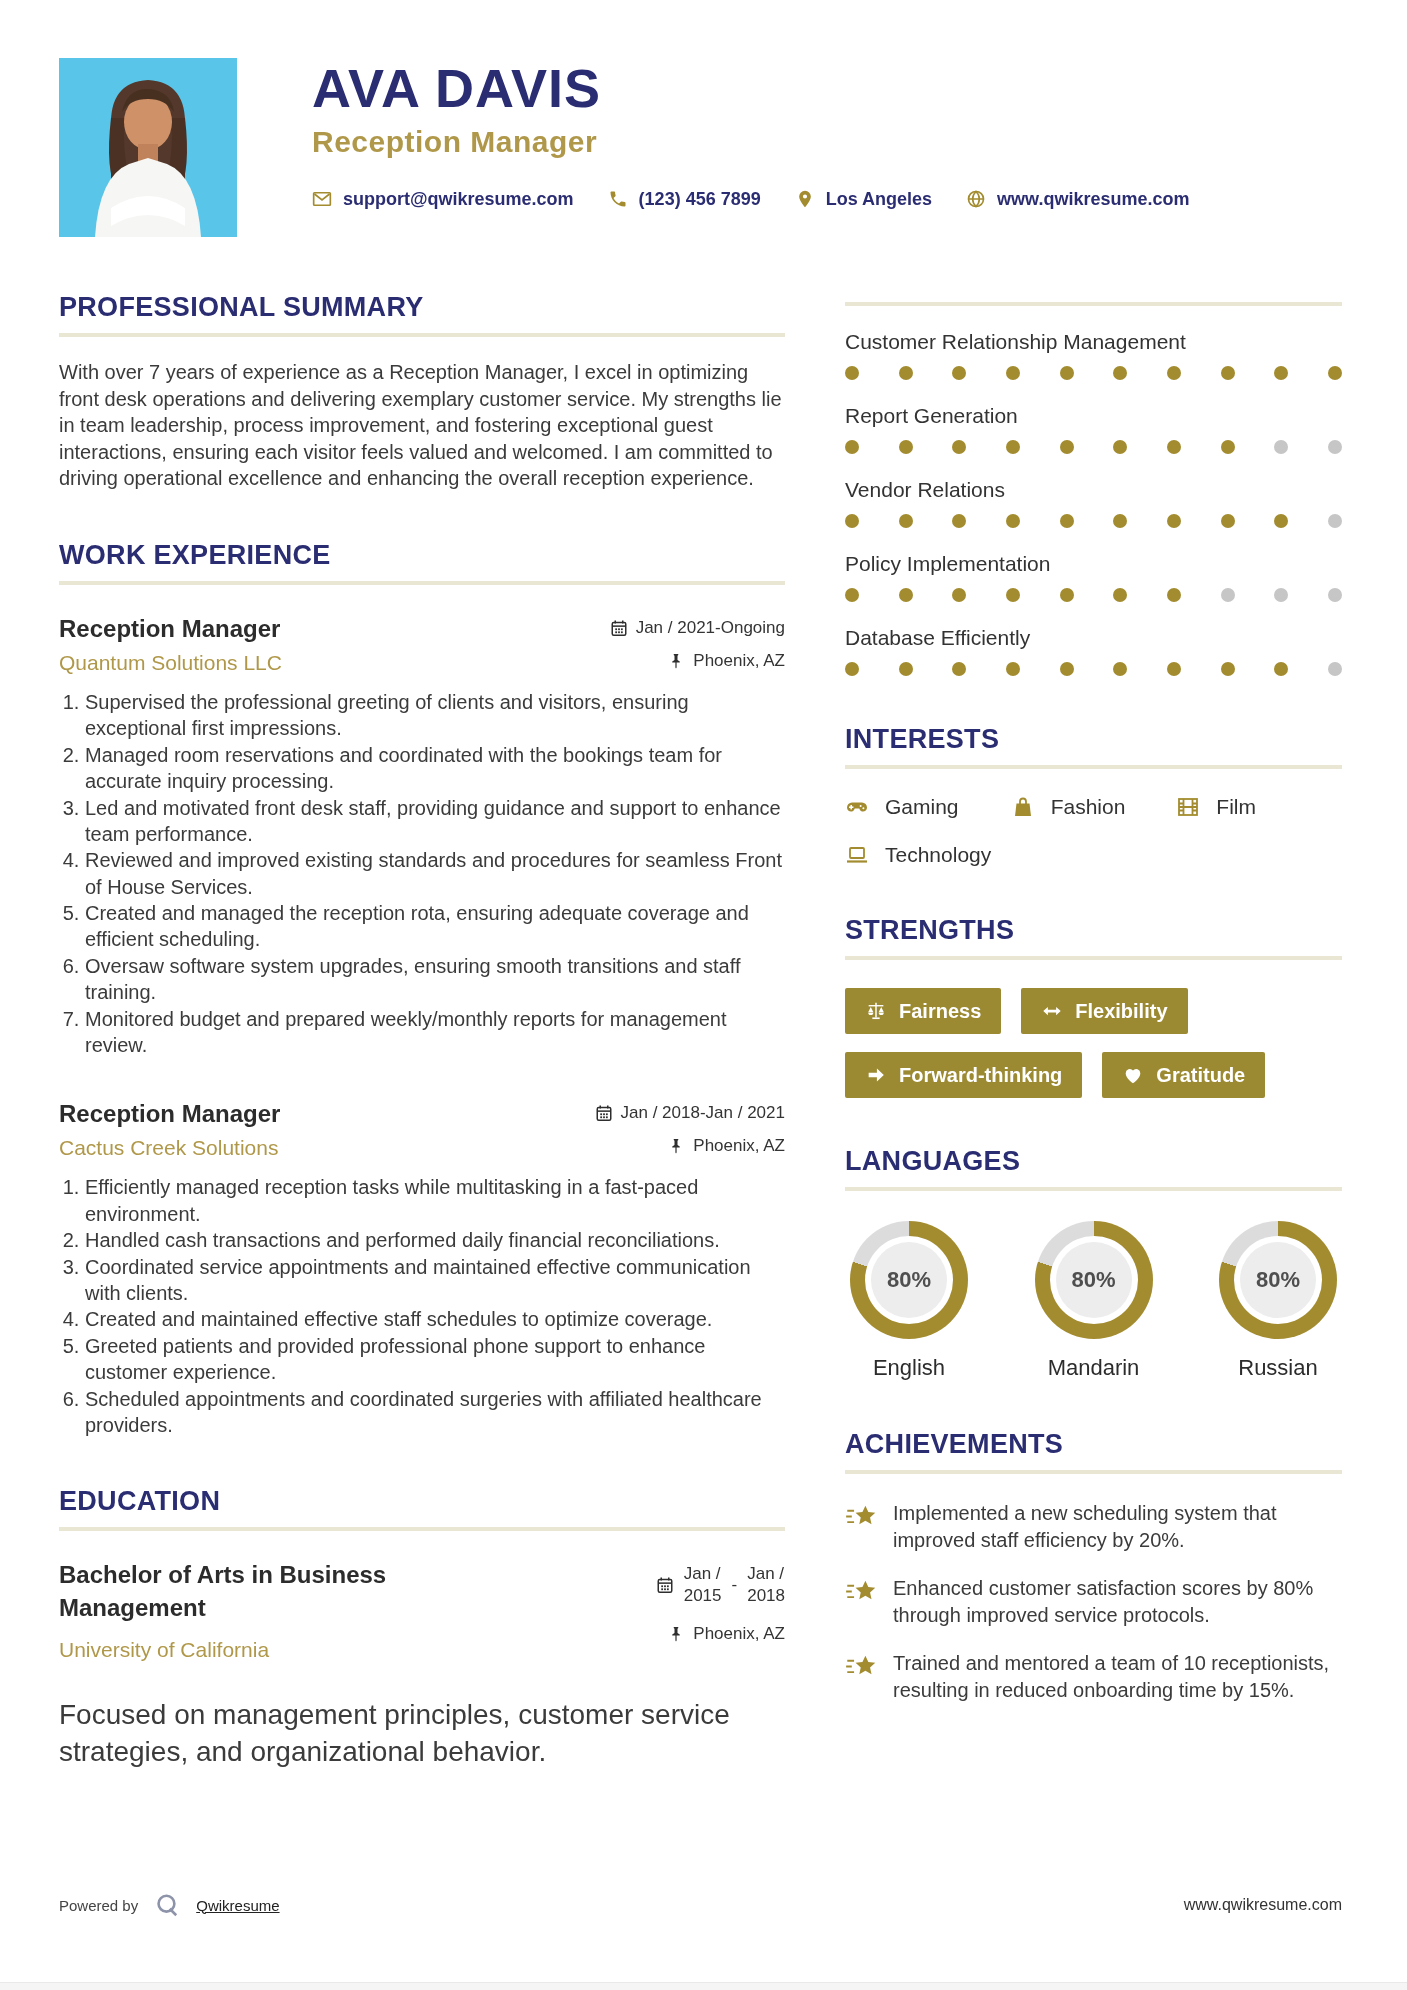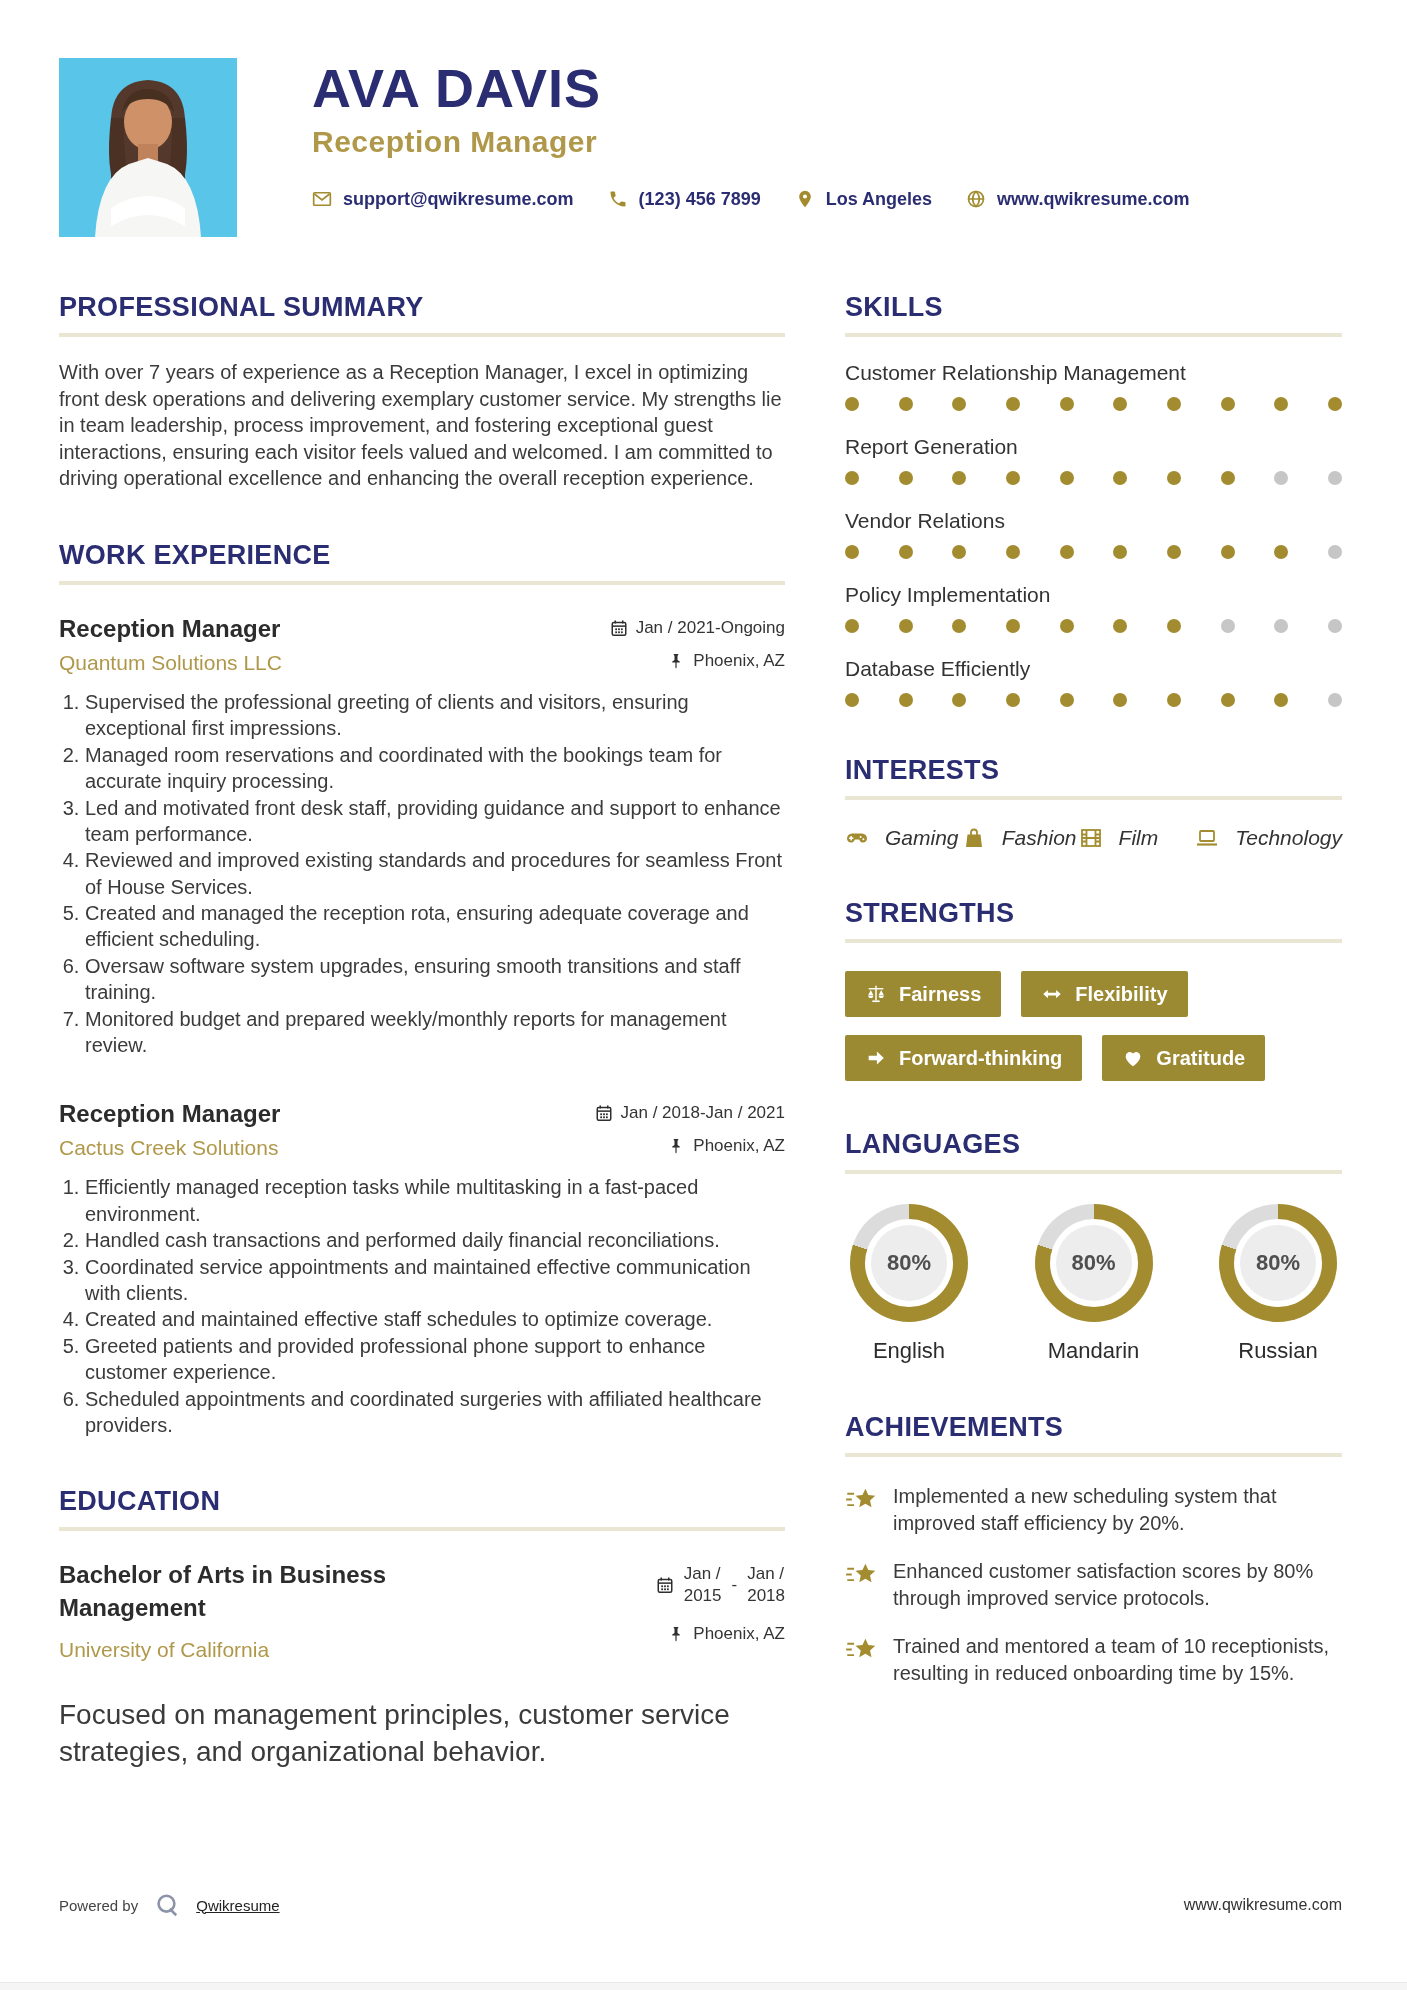--- a/index.html
+++ b/index.html
@@ -56,21 +56,21 @@
   .dcol{display:flex;flex-direction:column;line-height:1.25;}
   .edu-desc{margin-top:34px;font-size:28px;line-height:1.33;color:var(--ink);}
 
   
   .skill-item{margin-top:24px;}
   .skill-name{font-size:21px;color:#333333;}
   .dots{display:flex;justify-content:space-between;margin-top:12px;}
   .dot{width:14px;height:14px;border-radius:50%;background:var(--dot-off);}
   .dot.on{background:var(--gold);}
 
-  .interests-grid{display:grid;grid-template-columns:1fr 1fr 1fr 1fr;row-gap:24px;margin-top:26px;font-style:italic;}
+  .interests-grid{display:grid;grid-template-columns:1fr 1fr 1fr;row-gap:24px;margin-top:26px;}
   .interest{display:flex;align-items:center;gap:16px;font-size:21px;color:#333333;}
   .interest .icon{width:24px;height:24px;color:var(--gold);}
 
   .strengths-wrap{display:flex;flex-wrap:wrap;gap:18px 20px;margin-top:28px;}
   .badge{display:inline-flex;align-items:center;gap:12px;background:var(--gold-badge);color:#ffffff;
          font-size:20px;font-weight:600;height:46px;padding:0 20px;border-radius:2px;}
   .badge .icon{color:#ffffff;width:22px;height:22px;}
 
   .langs{display:flex;justify-content:space-between;margin-top:30px;}
   .lang{display:flex;flex-direction:column;align-items:center;width:128px;}
@@ -307,21 +307,20 @@
           </div>
         </div>
         <p class="edu-desc" data-name="education-description">Focused on management principles, customer service strategies, and organizational behavior.</p>
       </section>
 
     </div>
 
     <div class="col-right" data-name="right-column">
 
       <section data-name="skills-section">
-        <h2 data-name="skills-heading">SKILLS</h2>
         <div class="rule" data-name="section-rule"></div>
         <div id="skills-list" data-name="skills-list">
             <div class="skill-item" data-name="skill-item">
               <div class="skill-name" data-name="skill-name">Customer Relationship Management</div>
               <div class="dots" data-name="skill-dots">
                 <span class="dot on" data-name="skill-dot-filled"></span>
                 <span class="dot on" data-name="skill-dot-filled"></span>
                 <span class="dot on" data-name="skill-dot-filled"></span>
                 <span class="dot on" data-name="skill-dot-filled"></span>
                 <span class="dot on" data-name="skill-dot-filled"></span>

